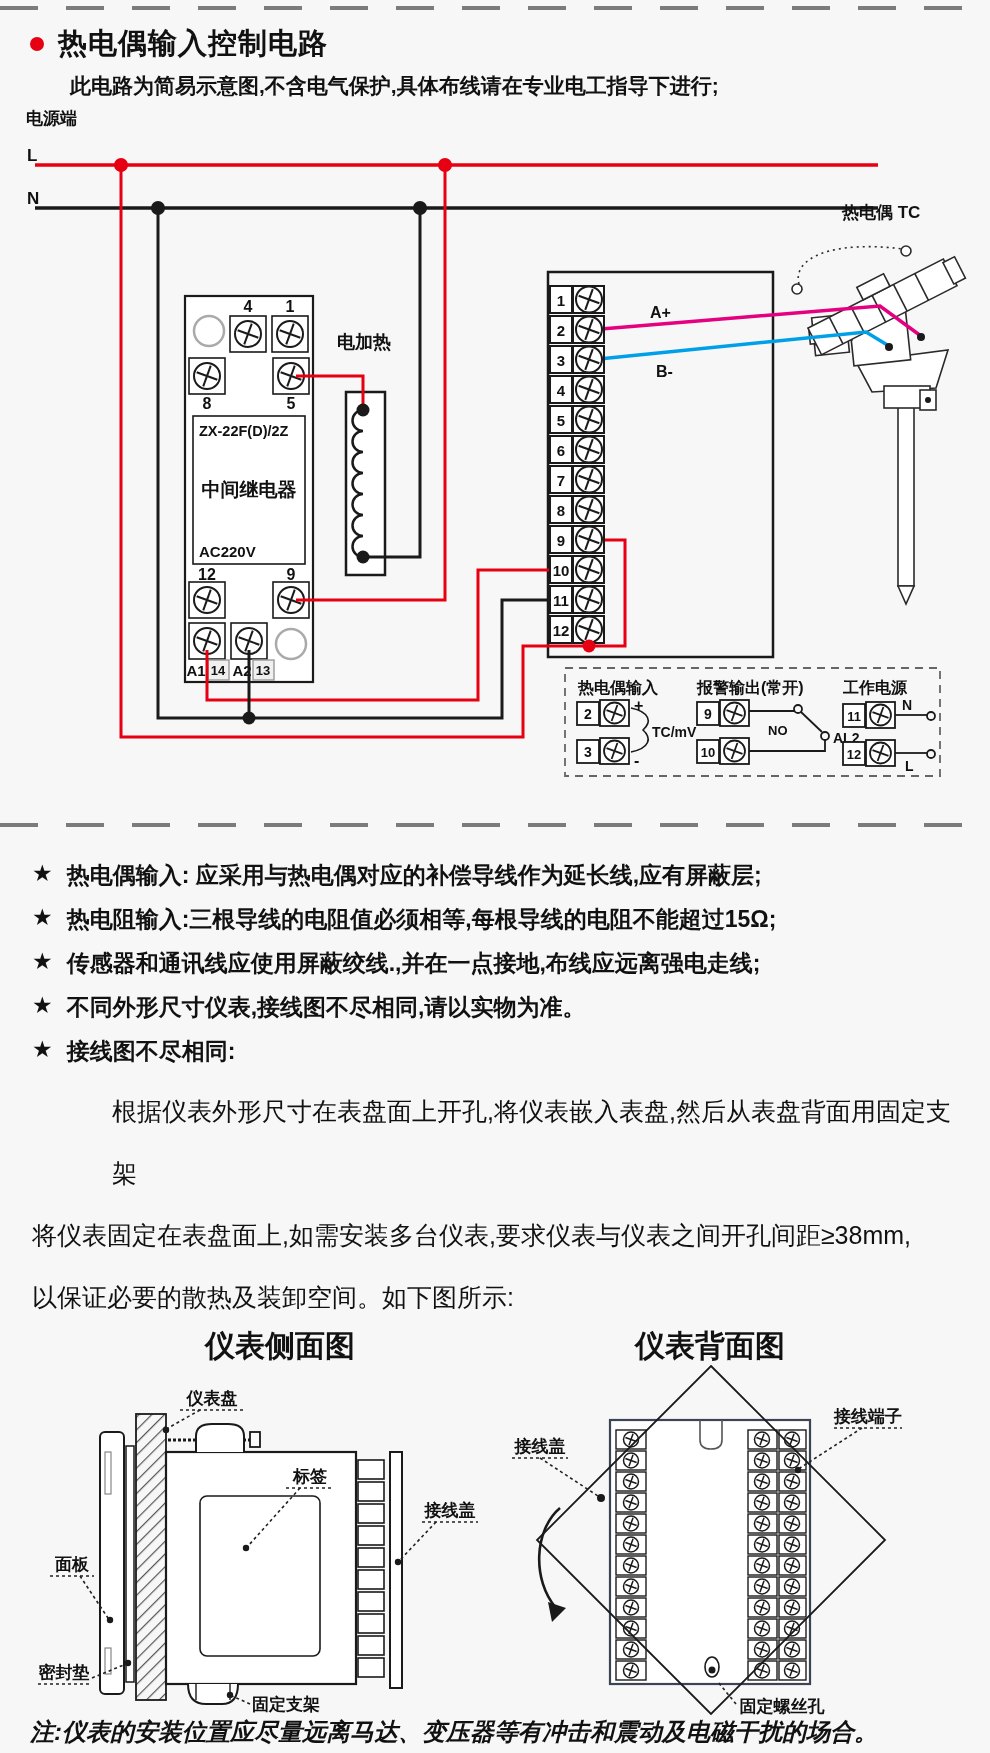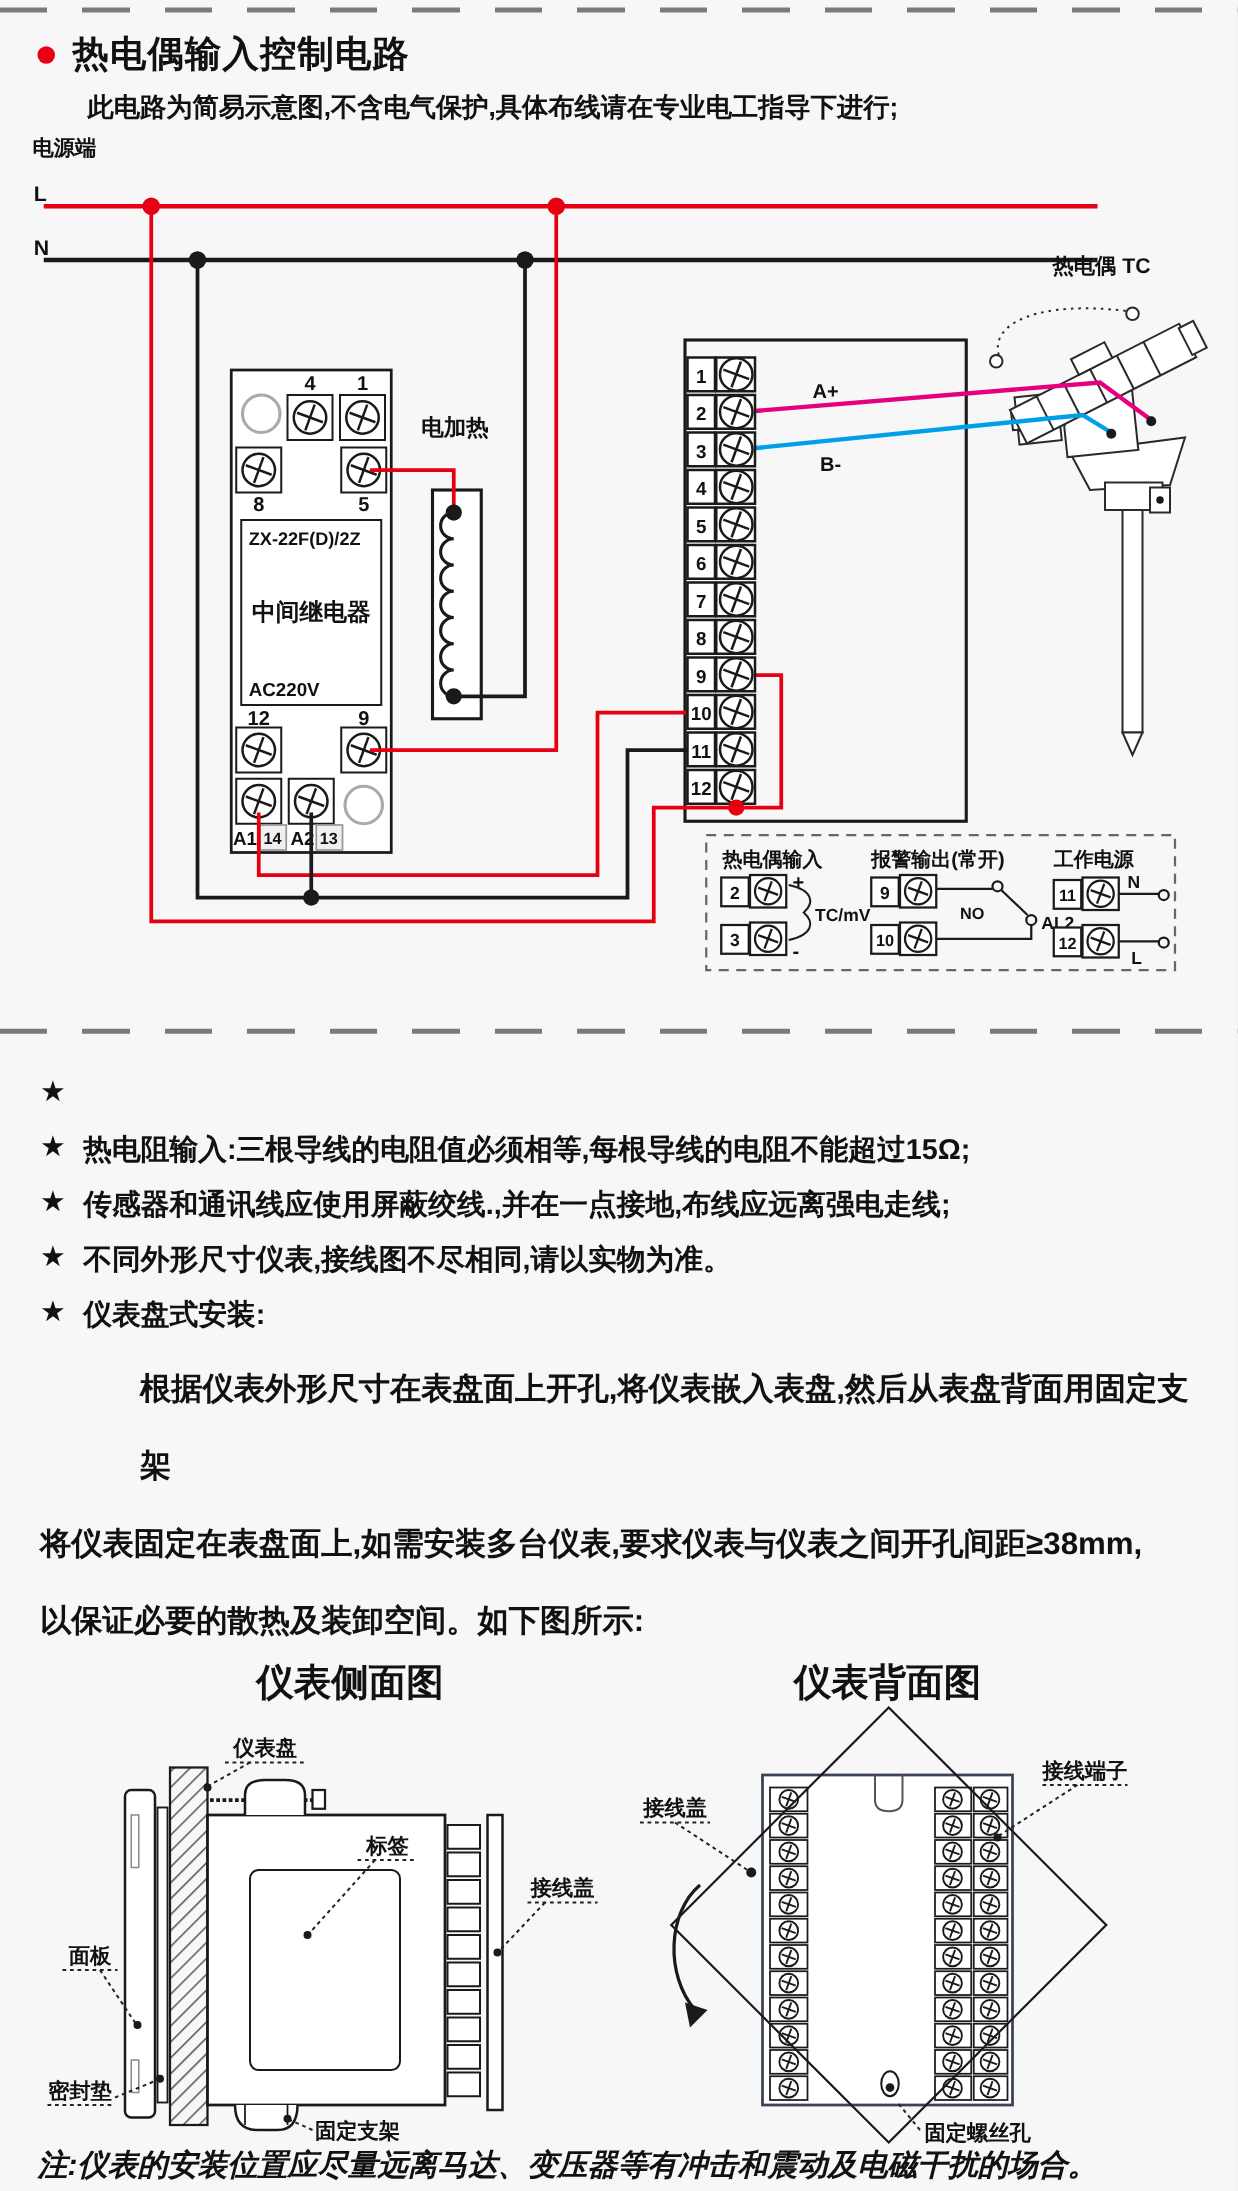--- a/index.html
+++ b/index.html
@@ -10,21 +10,21 @@
         background:repeating-linear-gradient(90deg,#7b7b7b 0 38px,transparent 38px 66px);}
   .titlerow{position:absolute;left:30px;top:24px;display:flex;align-items:center;}
   .reddot{width:14px;height:14px;border-radius:50%;margin-right:14px;}
   .title{font-size:29px;font-weight:bold;letter-spacing:1px;}
   .subtitle{position:absolute;left:58px;top:72px;font-size:21px;font-weight:bold;margin-left:12px;}
   svg.layer{position:absolute;left:0;top:0;}
   text{font-family:"Liberation Sans","DejaVu Sans",sans-serif;fill:#111;}
   .bullets{position:absolute;left:32px;top:860px;width:930px;}
   .bullet{display:flex;align-items:flex-start;height:44px;font-size:23px;font-weight:bold;}
   .bullet .star{margin-right:14px;}
-  .para{position:absolute;left:32px;top:1080px;width:930px;font-size:25px;font-weight:bold;line-height:62px;}
+  .para{position:absolute;left:32px;top:1080px;width:930px;font-size:25px;font-weight:normal;line-height:62px;}
   .para .l1{padding-left:80px;}
   .figtitle{position:absolute;top:1326px;width:260px;text-align:center;
         font-family:"Liberation Serif","DejaVu Serif",serif;font-size:30px;font-weight:bold;}
   .ft-side{left:150px;} .ft-back{left:580px;}
   .footnote{position:absolute;left:30px;top:1716px;width:940px;font-size:24px;font-weight:bold;font-style:italic;}
 </style>
 </head>
 <body>
 
 <div class="page">
@@ -300,36 +300,37 @@
         <text x="905" y="771" font-size="14" font-weight="bold">L</text>
       </g>
     </g>
   </svg>
 
   <div class="dashline" style="top:823px"></div>
 
   <div class="bullets">
     <div class="bullet">
         <span class="star">★</span>
+        <span>热电偶输入: 应采用与热电偶对应的补偿导线作为延长线,应有屏蔽层;</span>
       </div>
     <div class="bullet">
         <span class="star">★</span>
         <span>热电阻输入:三根导线的电阻值必须相等,每根导线的电阻不能超过15Ω;</span>
       </div>
     <div class="bullet">
         <span class="star">★</span>
         <span>传感器和通讯线应使用屏蔽绞线.,并在一点接地,布线应远离强电走线;</span>
       </div>
     <div class="bullet">
         <span class="star">★</span>
         <span>不同外形尺寸仪表,接线图不尽相同,请以实物为准。</span>
       </div>
     <div class="bullet">
         <span class="star">★</span>
-        <span>仪表盘式安装:</span>
+        <span>接线图不尽相同:</span>
       </div>
   </div>
 
   <div class="para">
     <div class="l1">根据仪表外形尺寸在表盘面上开孔,将仪表嵌入表盘,然后从表盘背面用固定支架</div>
     <div>将仪表固定在表盘面上,如需安装多台仪表,要求仪表与仪表之间开孔间距≥38mm,</div>
     <div>以保证必要的散热及装卸空间。如下图所示:</div>
   </div>
 
   <div class="figtitle ft-side">仪表侧面图</div>

